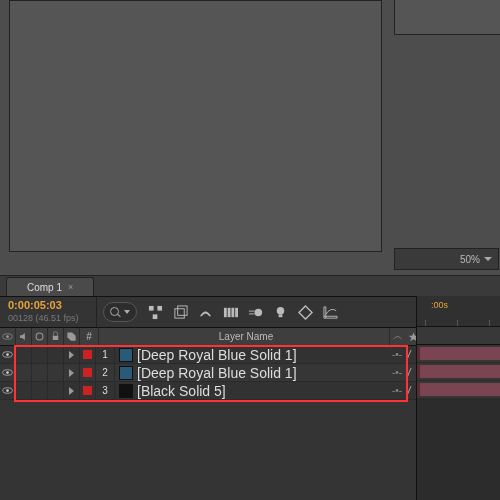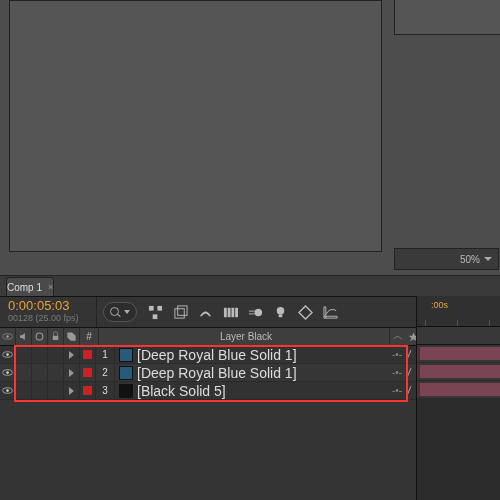--- a/index.html
+++ b/index.html
@@ -5,26 +5,26 @@
   html,body{margin:0;padding:0;width:500px;height:500px;background:#4d4d4d;font-family:"Segoe UI",Tahoma,Arial,sans-serif;font-size:11px;color:#ccc;overflow:hidden}
   .viewer-area{position:absolute;left:0;top:0;width:500px;height:272px;background:#4d4d4d}
   .viewer-box{position:absolute;left:9px;top:0;width:371px;height:250px;background:#555;border:1px solid #222}
   .viewer-right{position:absolute;left:394px;top:0;width:105px;height:34px;background:#555;border:1px solid #222;border-top:none}
   .zoom-bar{position:absolute;left:394px;top:248px;width:105px;height:22px;background:#3a3a3a;border:1px solid #222;display:flex;align-items:center;justify-content:flex-end;padding-right:6px;box-sizing:border-box}
   .zoom-val{color:#bbb;font-size:10px}
   .zoom-drop{width:0;height:0;border-left:4px solid transparent;border-right:4px solid transparent;border-top:4px solid #aaa;margin-left:4px}
 
   .timeline{position:absolute;left:0;top:275px;width:500px;height:225px;background:#343434;border-top:1px solid #222}
   .tab-row{height:20px;background:#3a3a3a;border-bottom:1px solid #111;display:flex;align-items:flex-end}
-  .tab{height:18px;margin-left:6px;padding:0 0;background:#4a4a4a;border:1px solid #222;border-bottom:none;display:flex;align-items:center;color:#ddd;font-size:10px;border-radius:3px 3px 0 0}
+  .tab{height:18px;margin-left:6px;padding:0 20px;background:#4a4a4a;border:1px solid #222;border-bottom:none;display:flex;align-items:center;color:#ddd;font-size:10px;border-radius:3px 3px 0 0}
   .tab .x{margin-left:6px;color:#999;font-size:9px}
 
   .hdr{height:30px;background:#343434;border-bottom:1px solid #111;display:flex;align-items:center}
   .time-block{width:82px;padding-left:8px;line-height:13px}
-  .timecode{color:#e8a33c;font-size:13px;font-weight:normal}
+  .timecode{color:#e8a33c;font-size:11px;font-weight:bold}
   .frameinfo{color:#7a7a7a;font-size:9px}
   .vbar{width:1px;height:30px;background:#222;margin:0 6px}
   .search-pill{display:flex;align-items:center;height:18px;border:1px solid #555;border-radius:10px;background:#2d2d2d;padding:0 6px;margin-right:6px}
   .mag{width:10px;height:10px;position:relative;margin-right:4px}
   .mag::before{content:"";position:absolute;width:7px;height:7px;border:1px solid #aaa;border-radius:50%}
   .mag::after{content:"";position:absolute;width:4px;height:1px;background:#aaa;left:7px;top:8px;transform:rotate(45deg)}
   .dd{width:0;height:0;border-left:3px solid transparent;border-right:3px solid transparent;border-top:4px solid #aaa}
   .toolbar{display:flex;align-items:center;gap:9px;margin-left:4px}
   .tool{width:16px;height:16px;display:flex;align-items:center;justify-content:center;color:#bbb;cursor:pointer}
   .tool svg{width:15px;height:15px;fill:#bbb}
@@ -77,21 +77,21 @@
   <div class="tab-row">
     <div class="tab">
       <span>Comp 1</span>
       <span class="x">×</span>
     </div>
   </div>
 
   <div class="hdr">
     <div class="time-block">
       <div class="timecode">0:00:05:03</div>
-      <div class="frameinfo">00128 (25.00 fps)</div>
+      <div class="frameinfo">00128 (46.51 fps)</div>
     </div>
     <div class="vbar"></div>
     <div class="search-pill">
       <span class="mag"></span>
       <span class="dd"></span>
     </div>
     <div class="toolbar">
       <span class="tool">
           <svg viewBox="0 0 16 16">
             <rect x="1" y="1" width="5" height="5"></rect>
@@ -169,21 +169,21 @@
       </div>
     <div class="hcell" style="width:15px">
         <svg class="mini-ico" viewBox="0 0 16 16">
           <path d="M2 2 L9 2 L14 7 L14 14 L7 14 L2 9 Z"></path>
         </svg>
       </div>
     <div class="hcell" style="width:18px;color:#bbb;font-size:10px">
         <span>#</span>
       </div>
     <div class="hcell col-layername">
-        <span>Layer Black</span>
+        <span>Layer Name</span>
       </div>
     <div class="sw-col">
       <svg viewBox="0 0 16 16">
           <path d="M2 12 Q8 4 14 12" fill="none" stroke="#999"></path>
         </svg>
       <svg viewBox="0 0 16 16">
           <path d="M8 2 L10 7 L15 7 L11 10 L13 15 L8 12 L3 15 L5 10 L1 7 L6 7 Z"></path>
         </svg>
       <svg viewBox="0 0 16 16">
           <text x="1" y="12" font-size="10" font-style="italic" fill="#999">fx</text>

